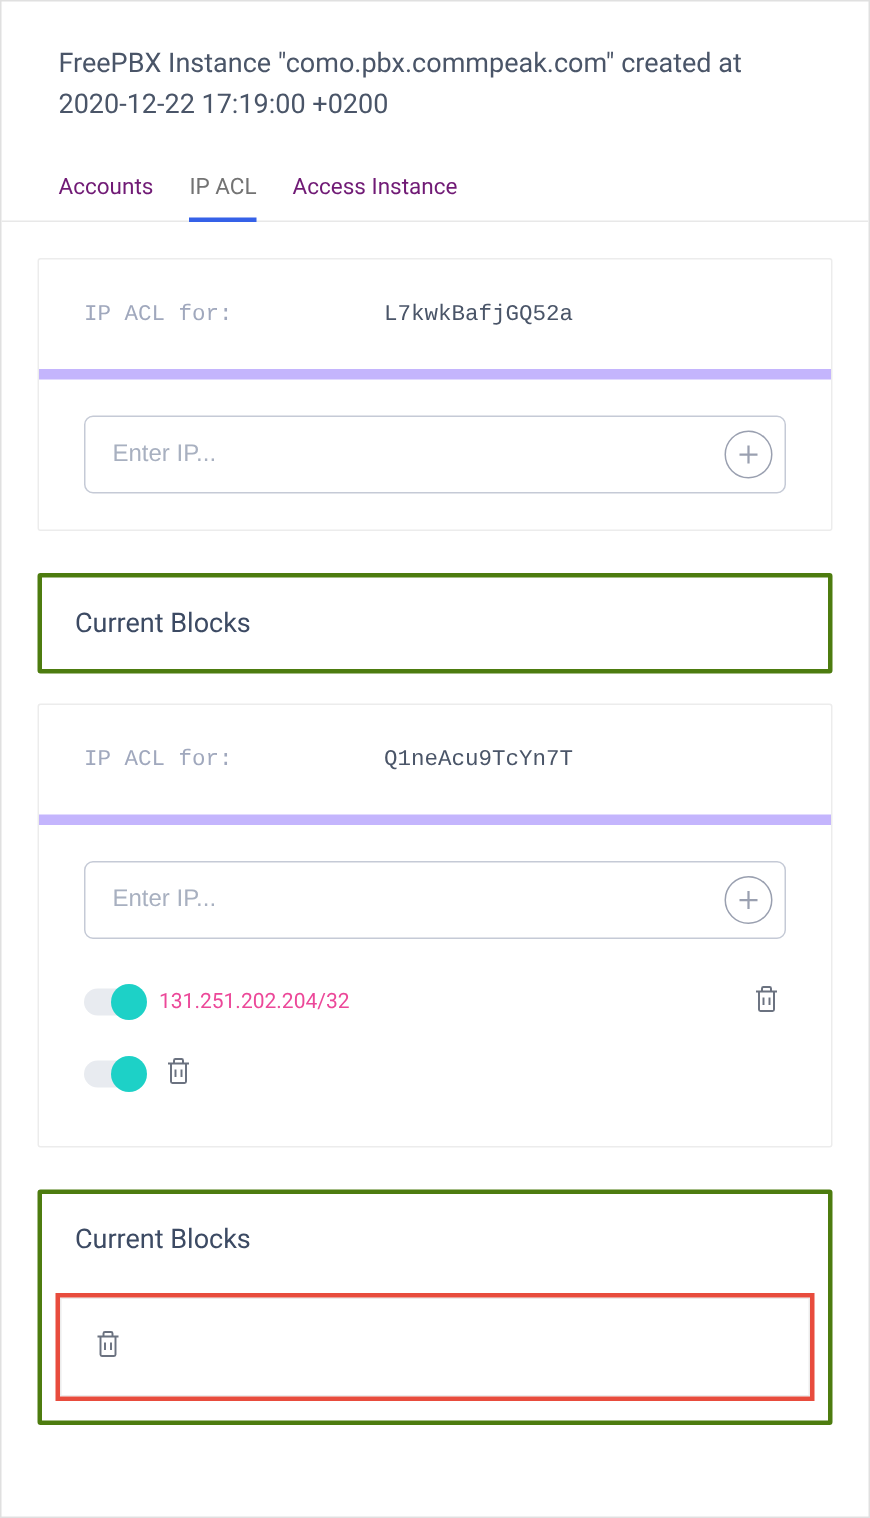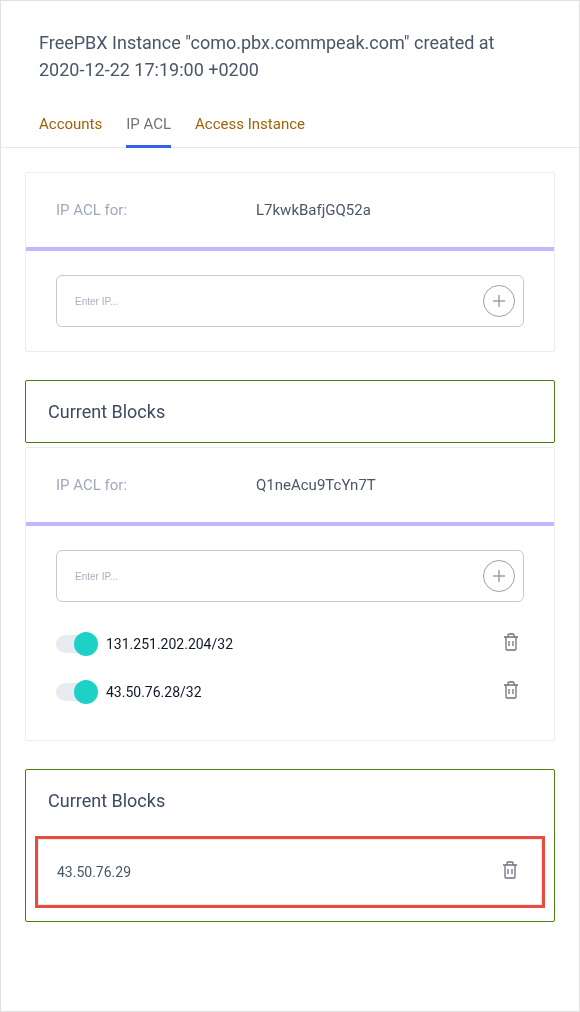--- a/index.html
+++ b/index.html
@@ -26,21 +26,21 @@
     }
     .tabs {
       display: flex;
       gap: 24px;
       padding: 0 38px;
       border-bottom: 1px solid #e8e8e8;
     }
     .tab {
       padding: 12px 0 14px 0;
       font-size: 15px;
-      color: #a16207;
+      color: #701a75;
       cursor: pointer;
       position: relative;
     }
     .tab.active {
       color: #737373;
     }
     .tab.active::after {
       content: '';
       position: absolute;
       bottom: -1px;
@@ -54,21 +54,22 @@
     }
     .card {
       background: #fff;
       border: 1px solid #ececec;
       border-radius: 2px;
       margin-bottom: 28px;
     }
     .card-header-row {
       display: flex;
       padding: 28px 30px;
-      border-bottom: 4px solid #c4b5fd;
+      border-bottom: 7px solid #c4b5fd;
+      font-family: Liberation Mono, monospace;
     }
     .card-header-label {
       color: #a0a8bd;
       font-size: 15px;
       width: 200px;
     }
     .card-header-value {
       color: #4a5568;
       font-size: 15px;
       flex: 1;
@@ -82,21 +83,21 @@
       align-items: center;
       border: 1px solid #c5cad6;
       border-radius: 6px;
       padding: 0 8px 0 18px;
       height: 52px;
     }
     .ip-input {
       flex: 1;
       border: none;
       outline: none;
-      font-size: 10px;
+      font-size: 16px;
       color: #4a5568;
     }
     .ip-input::placeholder {
       color: #a8b0c0;
     }
     .add-btn {
       width: 32px;
       height: 32px;
       border: 1.5px solid #9aa0b0;
       border-radius: 50%;
@@ -138,34 +139,34 @@
       height: 24px;
       background: #1dd1c7;
       border-radius: 50%;
       position: absolute;
       top: -3px;
       right: -4px;
     }
     .ip-text {
       flex: 1;
       font-size: 14px;
-      color: #0f172a;
+      color: #ec4899;
     }
     .trash-btn {
       cursor: pointer;
       padding: 4px;
     }
     .trash-btn svg {
       width: 18px;
       height: 20px;
     }
     .blocks-section {
-      border: 1px solid #4d7c0f;
+      border: 3px solid #4d7c0f;
       border-radius: 2px;
-      margin-bottom: 4px;
+      margin-bottom: 20px;
     }
     .block-item {
       display: flex;
       align-items: center;
       padding: 16px 18px;
       border: 1px solid #ececec;
       margin: 8px 12px 16px 12px;
     }
     .block-item.highlighted {
       outline: 3px solid #e84c3d;
@@ -239,37 +240,35 @@
               <path d="M2 5h14M6 5V3a1 1 0 011-1h4a1 1 0 011 1v2M4 5v12a1 1 0 001 1h8a1 1 0 001-1V5"></path>
               <line x1="7" y1="9" x2="7" y2="14"></line>
               <line x1="11" y1="9" x2="11" y2="14"></line>
             </svg>
           </div>
         </div>
         <div class="ip-item">
           <div class="toggle">
             <div class="toggle-knob"></div>
           </div>
-          <div class="ip-text">43.50.76.28/32</div>
           <div class="trash-btn">
             <svg viewBox="0 0 18 20" stroke="#6b7280" stroke-width="1.3" fill="none">
               <path d="M2 5h14M6 5V3a1 1 0 011-1h4a1 1 0 011 1v2M4 5v12a1 1 0 001 1h8a1 1 0 001-1V5"></path>
               <line x1="7" y1="9" x2="7" y2="14"></line>
               <line x1="11" y1="9" x2="11" y2="14"></line>
             </svg>
           </div>
         </div>
       </div>
     </div>
   </div>
 
   <div class="blocks-section">
     <div class="section-title">Current Blocks</div>
     <div class="block-item highlighted">
-      <div class="block-ip">43.50.76.29</div>
       <div class="trash-btn">
         <svg viewBox="0 0 18 20" stroke="#6b7280" stroke-width="1.3" fill="none">
           <path d="M2 5h14M6 5V3a1 1 0 011-1h4a1 1 0 011 1v2M4 5v12a1 1 0 001 1h8a1 1 0 001-1V5"></path>
           <line x1="7" y1="9" x2="7" y2="14"></line>
           <line x1="11" y1="9" x2="11" y2="14"></line>
         </svg>
       </div>
     </div>
   </div>
 

